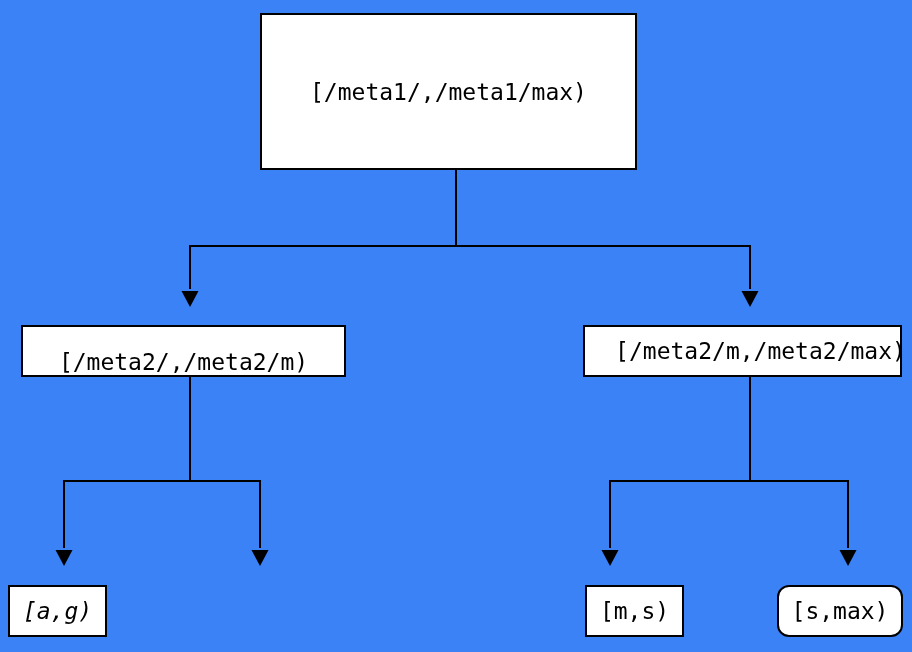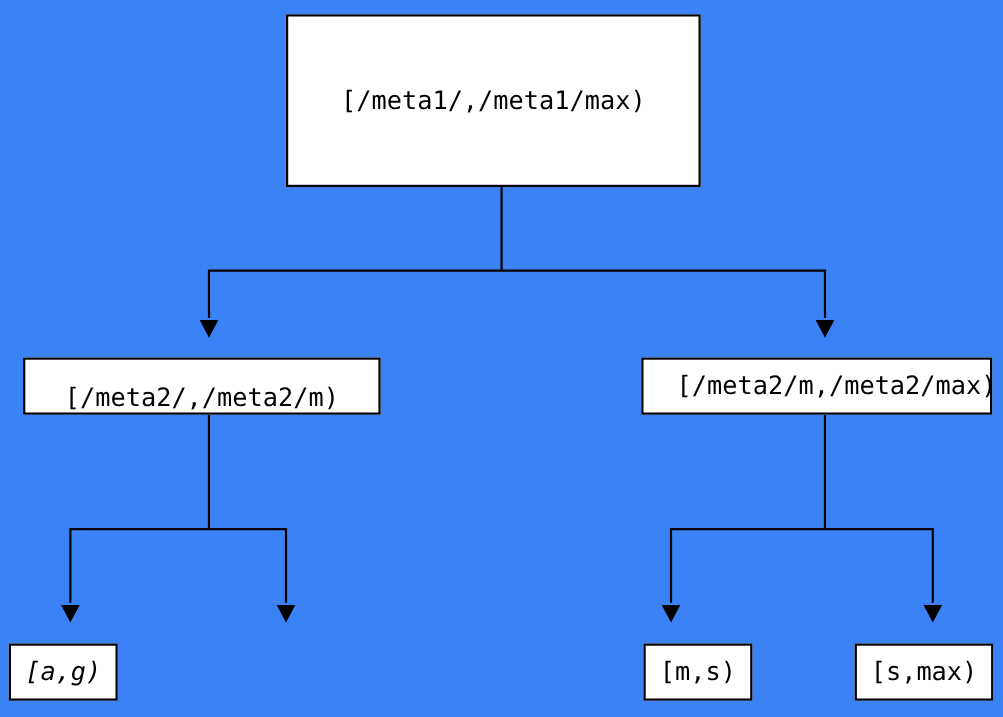--- a/index.html
+++ b/index.html
@@ -42,21 +42,21 @@
     font-size: 23px;
     color: #000000;
     white-space: nowrap;
   }
   .n-root { left: 260px; top: 13px;  width: 377px; height: 157px; }
   .n-l    { left: 21px;  top: 325px; width: 325px; height: 52px; align-items: flex-end; }
   .n-r    { left: 583px; top: 325px; width: 319px; height: 52px; padding-left: 36px; }
   .n-ll   { left: 8px;   top: 585px; width: 99px;  height: 52px; font-style: italic; }
   .n-lr   { left: 203px; top: 585px; width: 99px;  height: 52px; }
   .n-rl   { left: 553px; top: 585px; width: 99px;  height: 52px; margin-left: 32px; }
-  .n-rr   { left: 777px; top: 585px; width: 126px; height: 52px; }
+  .n-rr   { left: 777px; top: 585px; width: 126px; height: 52px; border-radius: 12px; }
 </style>
 </head>
 <body>
 
 <div class="canvas">
 
   <svg class="edges" viewBox="0 0 912 652">
 
     <path class="ln" d="M456 170 V246"></path>
 

